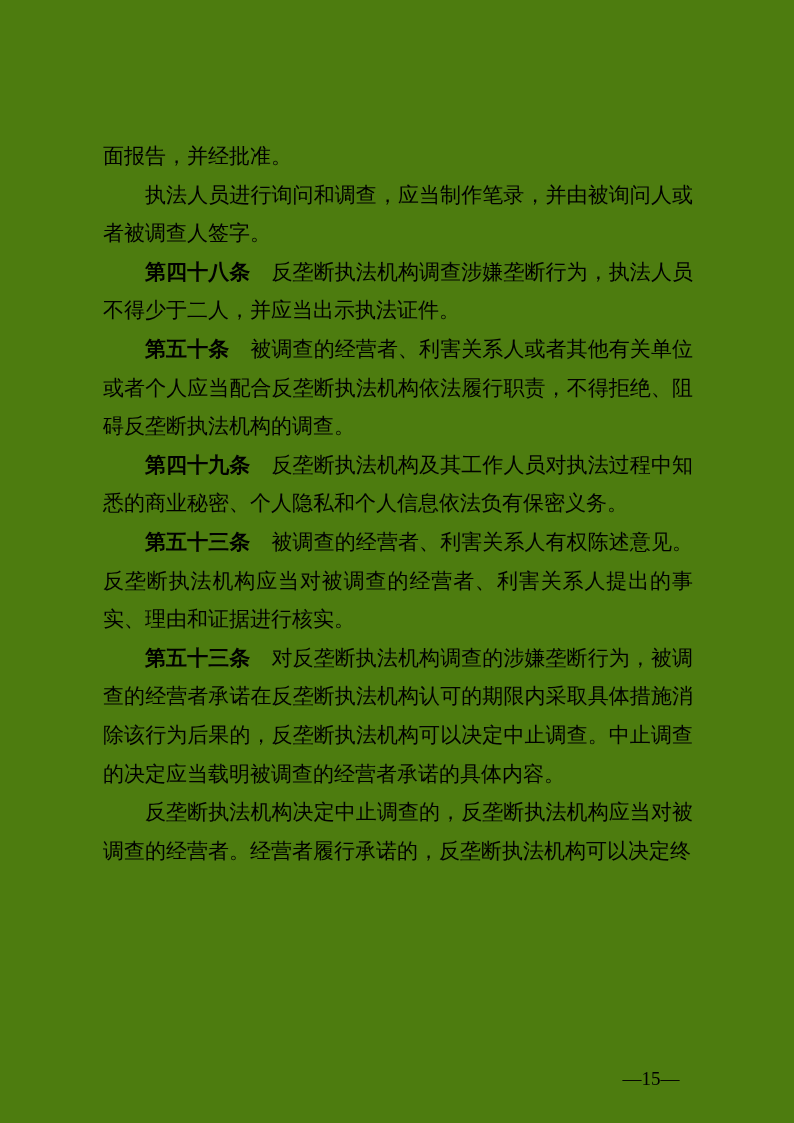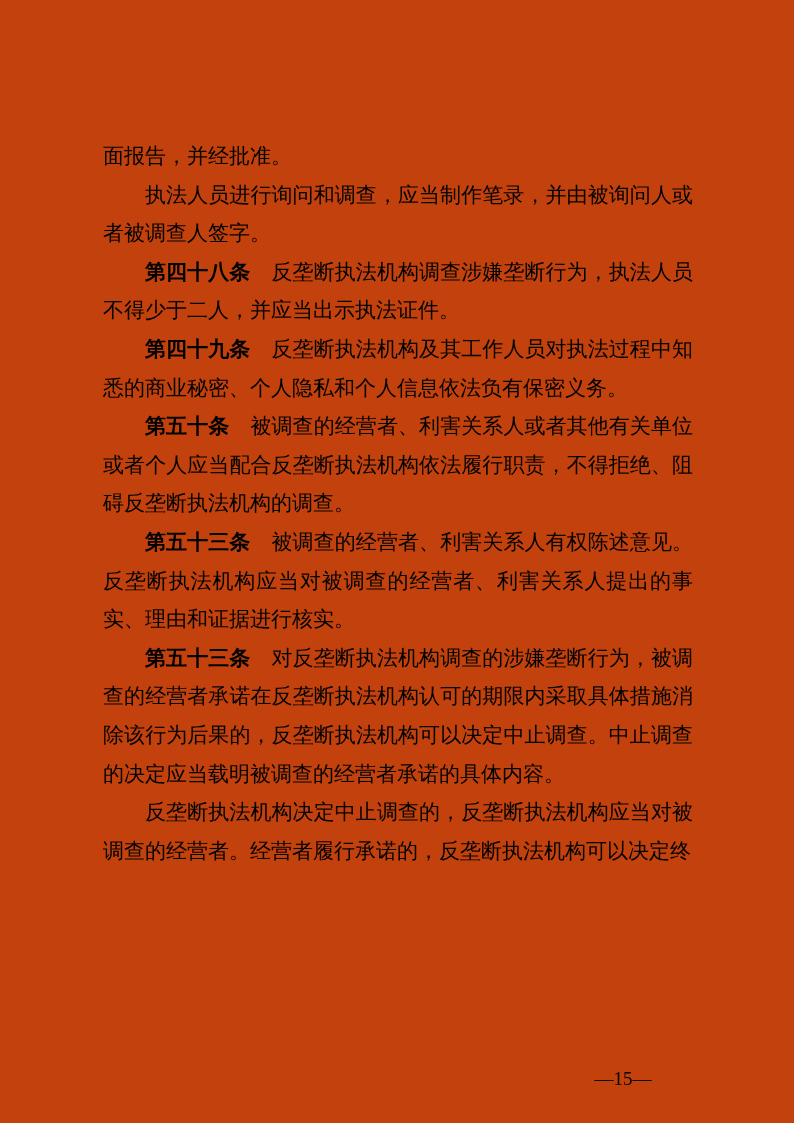--- a/index.html
+++ b/index.html
@@ -10,21 +10,21 @@
     width: 794px;
     height: 1123px;
     background: #ffffff;
     position: relative;
     overflow: hidden;
     font-family: "Liberation Serif", serif;
   }
   .page {
     position: absolute;
     inset: 0;
-    background: #c2410c;
+    background: #4d7c0f;
   }
   .doc-body {
     position: absolute;
     left: 103px;
     top: 137px;
     width: 590px;
     color: #000000;
     font-size: 21px;
     line-height: 38.6px;
     text-align: justify;
@@ -36,39 +36,39 @@
     text-indent: 2em;
   }
   p.para.no-indent {
     text-indent: 0;
   }
   .article-no {
     font-weight: 700;
   }
   .page-footer {
     position: absolute;
-    left: 588px;
+    left: 616px;
     top: 1068px;
     width: 70px;
     text-align: center;
     color: #000000;
     font-size: 19px;
     line-height: 22px;
   }
 </style>
 </head>
 <body>
 
 <div class="page">
   <div class="doc-body" id="doc-body">
       <p class="para no-indent"><span>面报告，并经批准。</span></p>
       <p class="para"><span>执法人员进行询问和调查，应当制作笔录，并由被询问人或者被调查人签字。</span></p>
       <p class="para"><span class="article-no">第四十八条</span>　<span>反垄断执法机构调查涉嫌垄断行为，执法人员不得少于二人，并应当出示执法证件。</span></p>
+      <p class="para"><span class="article-no">第五十条</span>　<span>被调查的经营者、利害关系人或者其他有关单位或者个人应当配合反垄断执法机构依法履行职责，不得拒绝、阻碍反垄断执法机构的调查。</span></p>
       <p class="para"><span class="article-no">第四十九条</span>　<span>反垄断执法机构及其工作人员对执法过程中知悉的商业秘密、个人隐私和个人信息依法负有保密义务。</span></p>
-      <p class="para"><span class="article-no">第五十条</span>　<span>被调查的经营者、利害关系人或者其他有关单位或者个人应当配合反垄断执法机构依法履行职责，不得拒绝、阻碍反垄断执法机构的调查。</span></p>
       <p class="para"><span class="article-no">第五十三条</span>　<span>被调查的经营者、利害关系人有权陈述意见。反垄断执法机构应当对被调查的经营者、利害关系人提出的事实、理由和证据进行核实。</span></p>
       <p class="para"><span class="article-no">第五十三条</span>　<span>对反垄断执法机构调查的涉嫌垄断行为，被调查的经营者承诺在反垄断执法机构认可的期限内采取具体措施消除该行为后果的，反垄断执法机构可以决定中止调查。中止调查的决定应当载明被调查的经营者承诺的具体内容。</span></p>
       <p class="para"><span>反垄断执法机构决定中止调查的，反垄断执法机构应当对被调查的经营者。经营者履行承诺的，反垄断执法机构可以决定终</span></p>
     </div>
   <div class="page-footer">
     <span class="page-number">—15—</span>
   </div>
 </div>
 
 </body></html>

